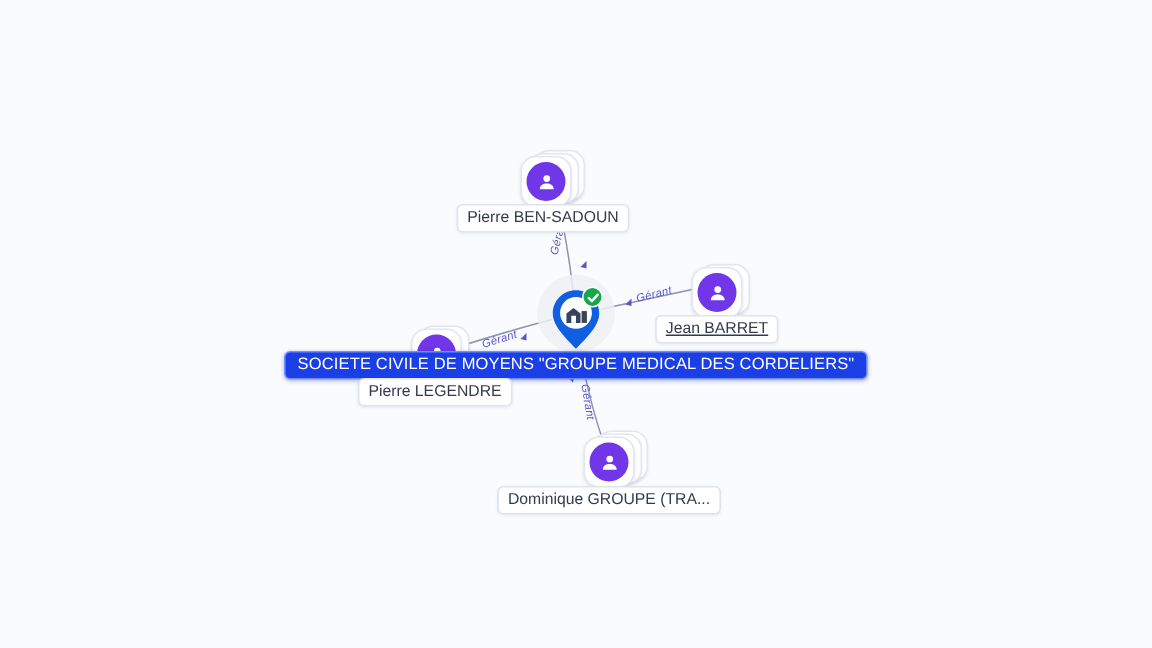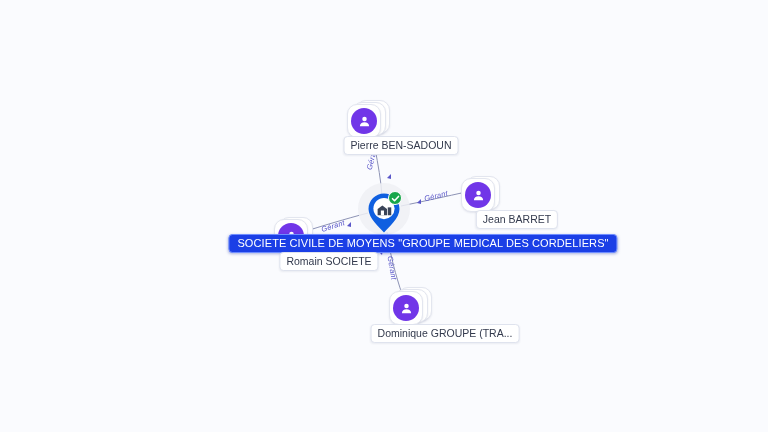--- a/index.html
+++ b/index.html
@@ -46,21 +46,20 @@
     white-space:nowrap;
     background:#ffffff;
     border:1px solid #dfe3ee;
     border-radius:4px;
     padding:2px 6px 3px 6px;
     font-size:10.5px;
     line-height:12px;
     color:#333a4d;
     box-shadow:0 1px 2px rgba(30,40,90,.07);
     transform:translateX(-50%);
-    margin-left:39px;
   }
   .nlabel.selected{
     background:#1b3fe6;
     border:1.5px solid #6f8dff;
     color:#ffffff;
     font-size:11px;
     letter-spacing:.1px;
     padding:2px 8px 3px 8px;
     box-shadow:0 1px 3px rgba(20,40,160,.35);
     z-index:40;
@@ -152,35 +151,35 @@
       <div class="card c2"></div>
       <div class="card c1"></div>
       <div class="avatar">
         <svg width="15" height="15" viewBox="0 0 24 24" fill="#ffffff">
           <circle cx="12" cy="8" r="3.6"></circle>
           <path d="M4.6 19.5c0-4.1 3.3-6.2 7.4-6.2s7.4 2.1 7.4 6.2z"></path>
         </svg>
       </div>
     </div>
   </div>
-  <div class="nlabel" style="left:478px;top:210px;">Jean BARRET</div>
+  <div class="nlabel" style="left:478px;top:210px;text-decoration:underline;">Jean BARRET</div>
 
   <div class="node" style="left:274px;top:219px;">
     <div class="stack">
       <div class="card c2"></div>
       <div class="card c1"></div>
       <div class="avatar">
         <svg width="15" height="15" viewBox="0 0 24 24" fill="#ffffff">
           <circle cx="12" cy="8" r="3.6"></circle>
           <path d="M4.6 19.5c0-4.1 3.3-6.2 7.4-6.2s7.4 2.1 7.4 6.2z"></path>
         </svg>
       </div>
     </div>
   </div>
-  <div class="nlabel" style="left:290px;top:252px;z-index:45;">Romain SOCIETE</div>
+  <div class="nlabel" style="left:290px;top:252px;z-index:45;">Pierre LEGENDRE</div>
 
   <div class="node" style="left:389px;top:291px;">
     <div class="stack">
       <div class="card c3"></div>
       <div class="card c2"></div>
       <div class="card c1"></div>
       <div class="avatar">
         <svg width="15" height="15" viewBox="0 0 24 24" fill="#ffffff">
           <circle cx="12" cy="8" r="3.6"></circle>
           <path d="M4.6 19.5c0-4.1 3.3-6.2 7.4-6.2s7.4 2.1 7.4 6.2z"></path>

